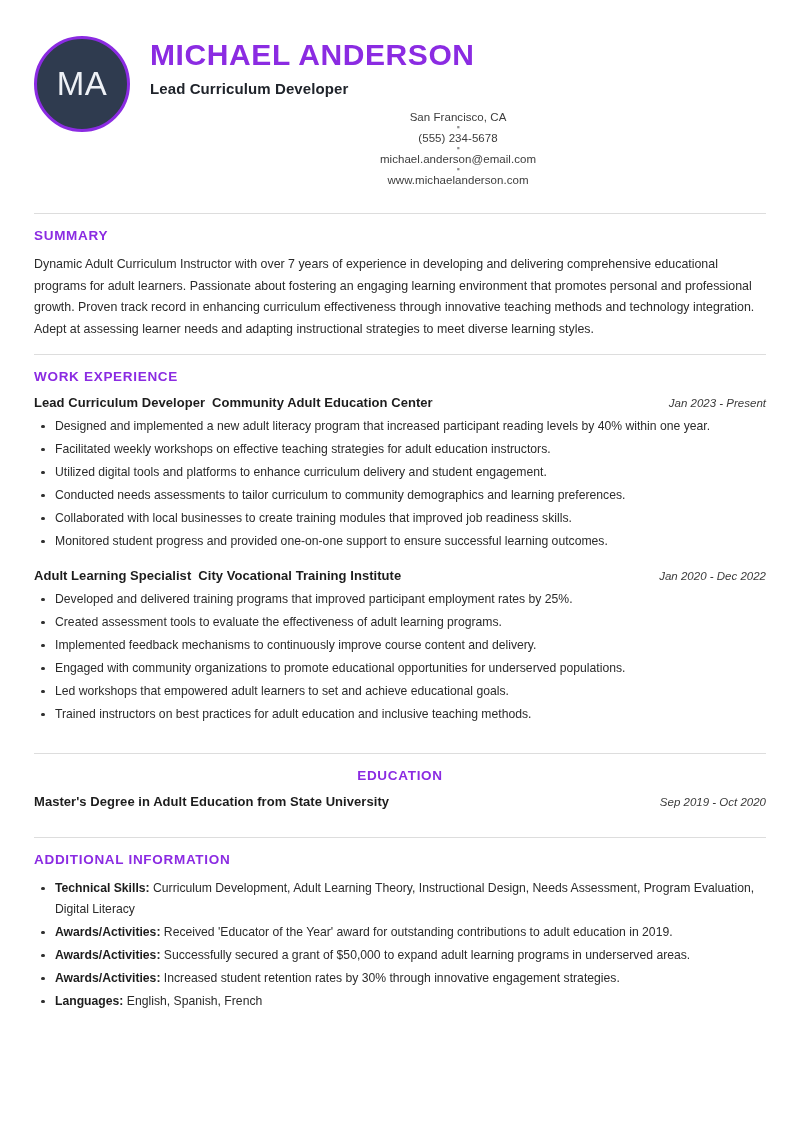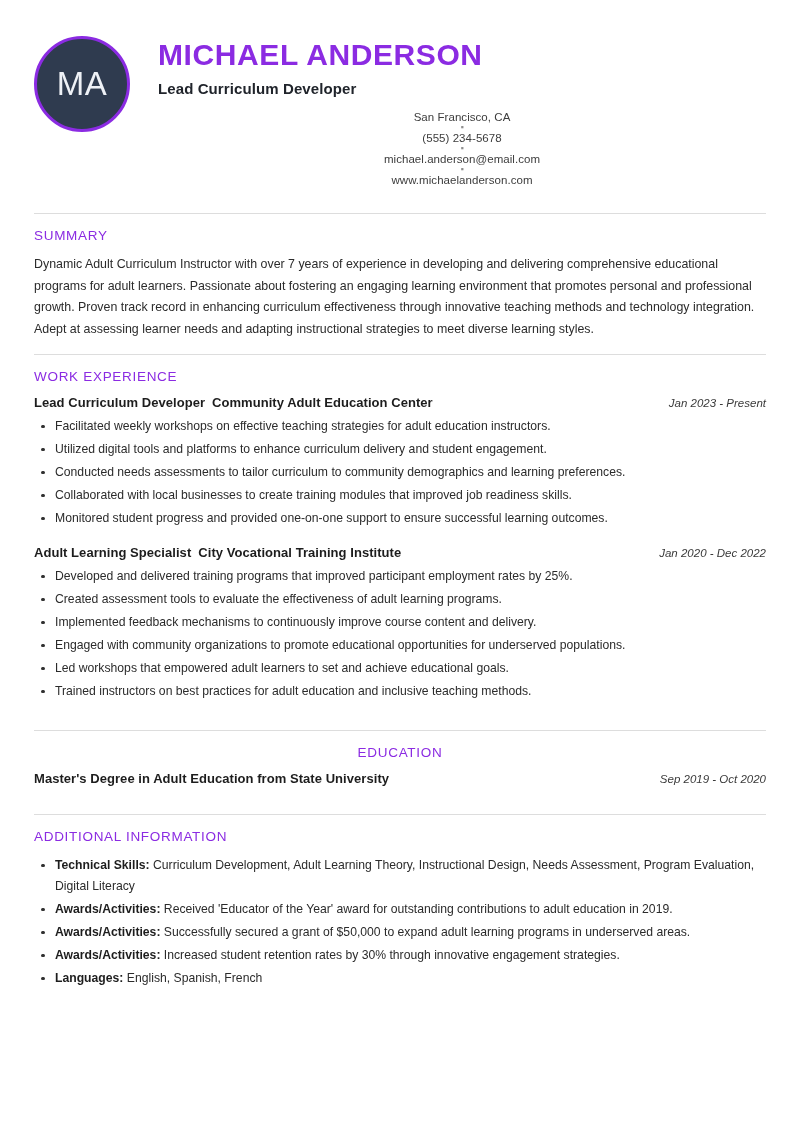--- a/index.html
+++ b/index.html
@@ -18,21 +18,21 @@
     height: 1130px;
     padding: 30px 34px 0 34px;
     background: #ffffff;
     position: relative;
   }
 
   
   .header {
     display: flex;
     align-items: flex-start;
-    gap: 8px;
+    gap: 0;
     padding-bottom: 14px;
   }
 
   .avatar-wrap {
     width: 96px;
     height: 96px;
     flex: 0 0 96px;
     margin-top: 6px;
   }
 
@@ -98,21 +98,21 @@
   
   .section { padding-top: 13px; }
 
   .divider {
     border-top: 1px solid #dddddd;
     width: 100%;
   }
 
   .section-title {
     font-size: 13.5px;
-    font-weight: normal;
+    font-weight: bold;
     color: #8b2be2;
     letter-spacing: 0.7px;
     margin-top: 14px;
     margin-bottom: 11px;
   }
 
   .summary-text {
     font-size: 12.4px;
     line-height: 1.75;
     color: #2b2b2b;
@@ -214,20 +214,21 @@
     <div class="section-title">WORK EXPERIENCE</div>
 
     <div class="entry">
       <div class="entry-head">
         <div class="entry-heading">
           <span>Lead Curriculum Developer</span><span class="entry-company">Community Adult Education Center</span>
         </div>
         <div class="entry-date">Jan 2023 - Present</div>
       </div>
       <ul class="bullets">
+        <li>Designed and implemented a new adult literacy program that increased participant reading levels by 40% within one year.</li>
         <li>Facilitated weekly workshops on effective teaching strategies for adult education instructors.</li>
         <li>Utilized digital tools and platforms to enhance curriculum delivery and student engagement.</li>
         <li>Conducted needs assessments to tailor curriculum to community demographics and learning preferences.</li>
         <li>Collaborated with local businesses to create training modules that improved job readiness skills.</li>
         <li>Monitored student progress and provided one-on-one support to ensure successful learning outcomes.</li>
       </ul>
     </div>
 
     <div class="entry">
       <div class="entry-head">

